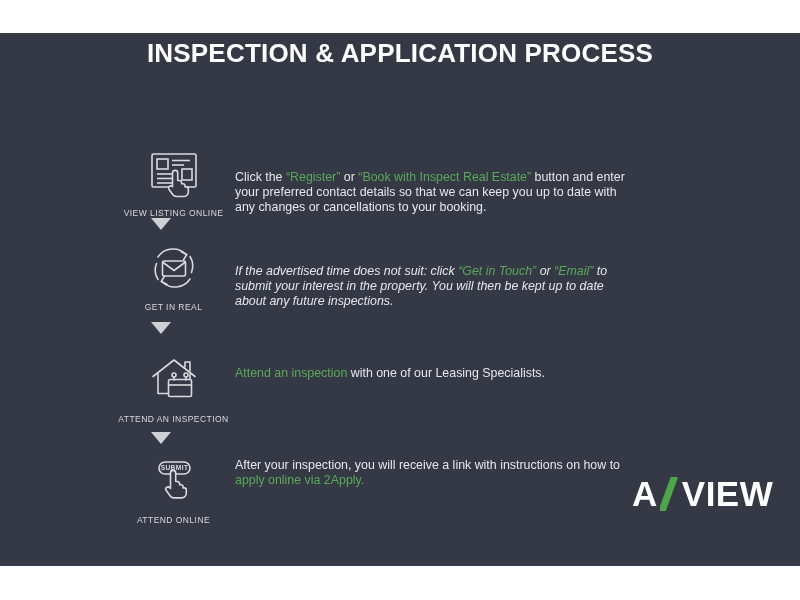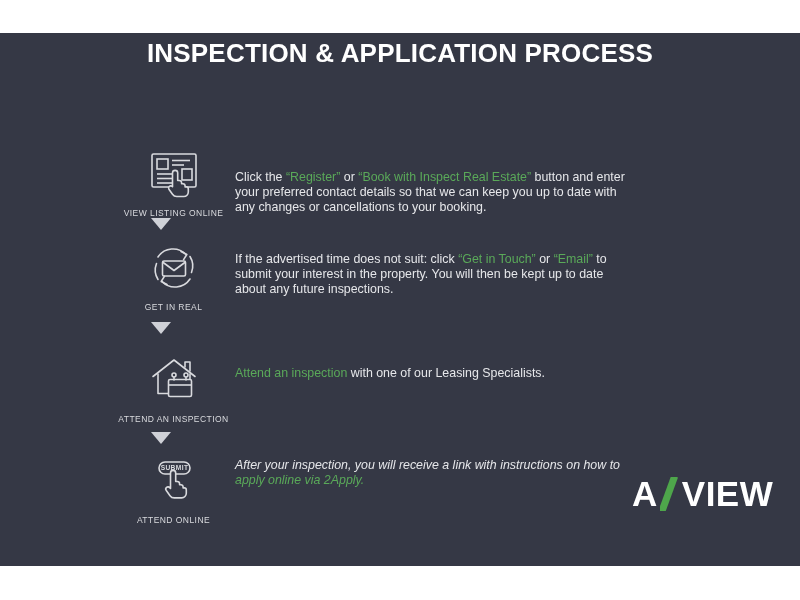--- a/index.html
+++ b/index.html
@@ -181,21 +181,21 @@
           <path d="M10.5 20.5 a18 18 0 0 0 1.5 16" fill="none" stroke="#d9dade" stroke-width="1.6" stroke-linecap="round"></path>
           <path d="M45.5 29.5 a18 18 0 0 0 -1.5 -16" fill="none" stroke="#d9dade" stroke-width="1.6" stroke-linecap="round"></path>
           <path d="M35 8.5 l5.8 3 l-3.2 5.2" fill="none" stroke="#d9dade" stroke-width="1.6" stroke-linecap="round" stroke-linejoin="round"></path>
           <path d="M21 41.5 l-5.8 -3 l3.2 -5.2" fill="none" stroke="#d9dade" stroke-width="1.6" stroke-linecap="round" stroke-linejoin="round"></path>
           <rect x="16.5" y="18" width="23" height="15" rx="1.5" fill="none" stroke="#d9dade" stroke-width="1.6"></rect>
           <path d="M16.5 19 L28 27.5 L39.5 19" fill="none" stroke="#d9dade" stroke-width="1.6" stroke-linejoin="round"></path>
         </svg>
       </div>
       <div class="step-label">GET IN REAL</div>
     </div>
-    <div class="step-body" style="top:12px;">
+    <div class="step-body" style="top:24px;font-style:italic;">
       <span>If the advertised time does not suit: click </span><span class="green">“Get in Touch”</span><span> or </span><span class="green">“Email”</span><span> to submit your interest in the property. You will then be kept up to date about any future inspections.</span>
     </div>
   </div>
 
   <div class="connector" style="top:322px;">
       <i></i>
     </div>
 
   <div class="step" style="top:352px;">
     <div class="step-icon-col">
@@ -228,21 +228,21 @@
     <div class="step-icon-col">
       <div class="icon-box">
         <svg width="56" height="52" viewBox="0 0 56 52">
           <rect x="13" y="7" width="31" height="12" rx="6" fill="none" stroke="#d9dade" stroke-width="1.6"></rect>
           <text x="28.5" y="15.4" text-anchor="middle" font-family="Liberation Sans, sans-serif" font-size="6.6" font-weight="bold" letter-spacing="0.4" fill="#d9dade">SUBMIT</text>
           <path d="M24.5 18 a2.6 2.6 0 0 1 5.2 0 v8.5 h1.6 a2.3 2.3 0 0 1 2.3 2.3 v1 h1.4 a2.1 2.1 0 0 1 2.1 2.1 v1 h1.2 a2 2 0 0 1 2 2 v3.4 a4.6 4.6 0 0 1 -4.6 4.6 h-7.4 a5.3 5.3 0 0 1 -4.3 -2.2 l-3.7 -5.2 a2.2 2.2 0 0 1 3.4 -2.8 l0.8 0.8 z" fill="#353845" stroke="#d9dade" stroke-width="1.6" stroke-linejoin="round"></path>
         </svg>
       </div>
       <div class="step-label">ATTEND ONLINE</div>
     </div>
-    <div class="step-body" style="top:5px;font-style:italic;">
+    <div class="step-body" style="top:5px;">
       <span>After your inspection, you will receive a link with instructions on how to </span><span class="green">apply online via 2Apply.</span>
     </div>
   </div>
 
   <div id="logo">
     <span>A</span>
     <span class="slash"></span>
     <span>VIEW</span>
   </div>
 

